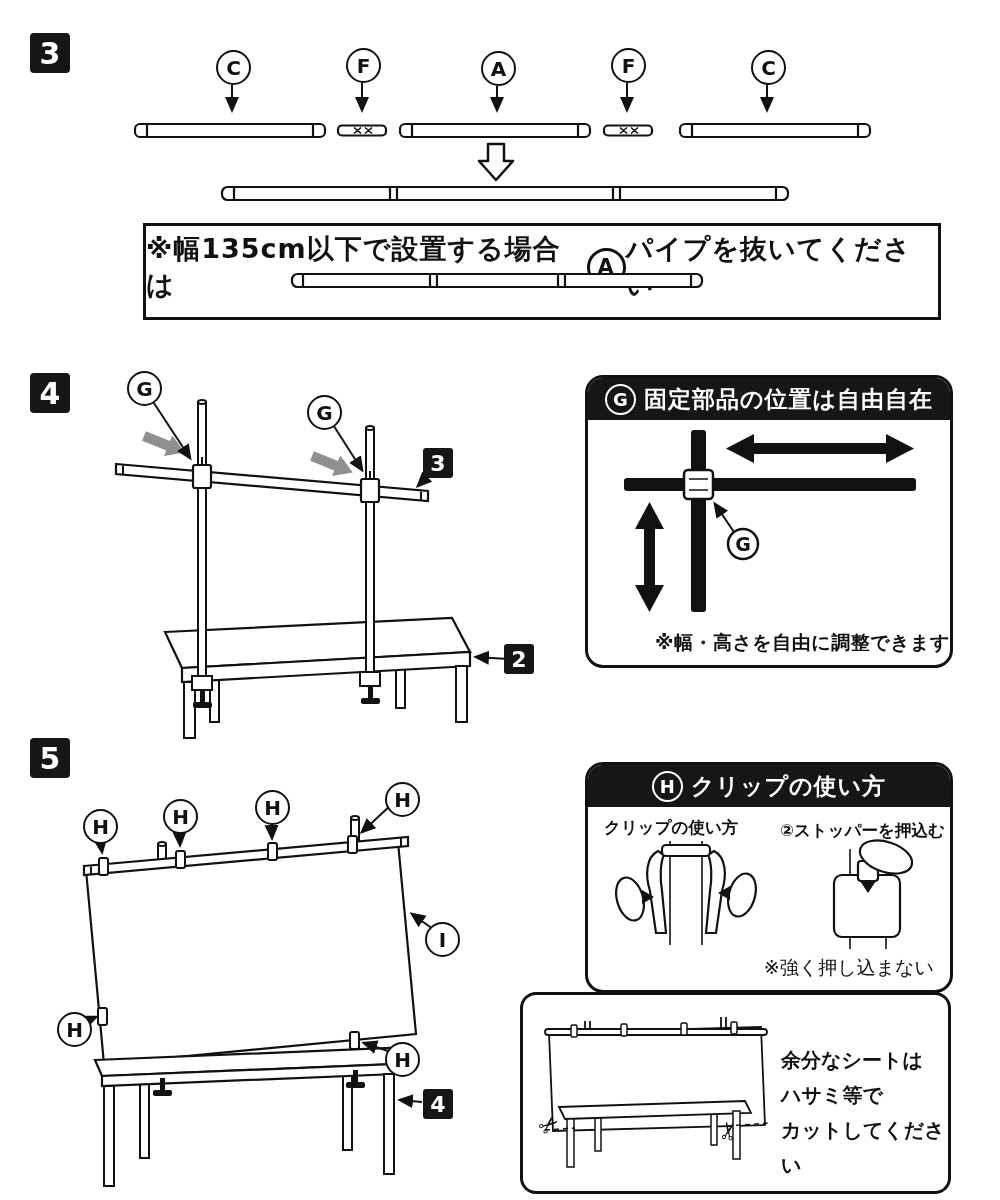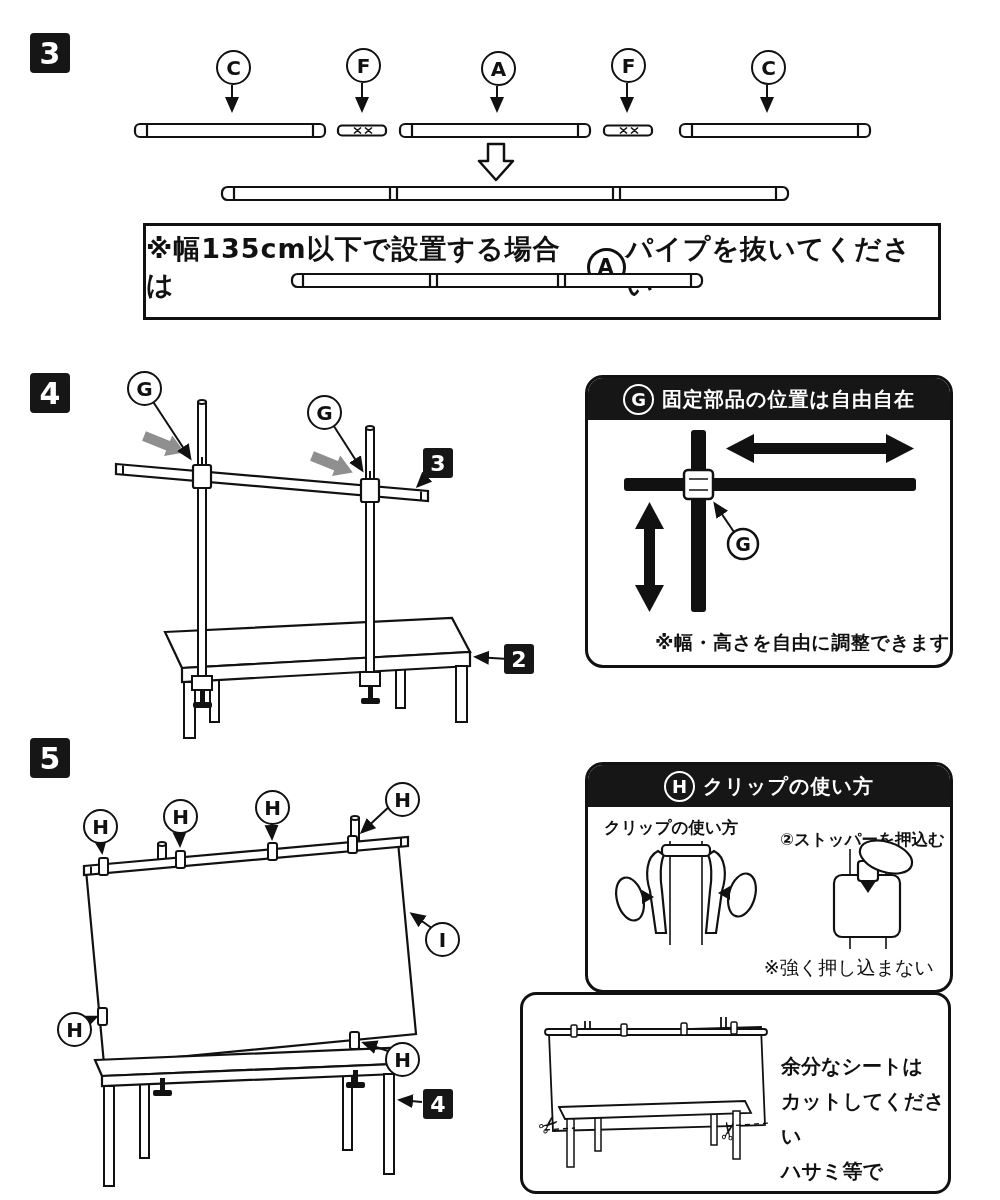--- a/index.html
+++ b/index.html
@@ -7,26 +7,26 @@
   .page svg{position:absolute;overflow:visible}
   .step-badge{position:absolute;width:40px;height:40px;background:#161616;color:#fff;display:flex;align-items:center;justify-content:center;font-size:30px;font-weight:bold;border-radius:4px}
   .ref-badge{position:absolute;width:30px;height:30px;background:#161616;color:#fff;display:flex;align-items:center;justify-content:center;font-size:22px;font-weight:bold;border-radius:3px}
   .circle-label{position:absolute;width:31px;height:31px;background:#fff;border:2.5px solid #111;border-radius:50%;display:flex;align-items:center;justify-content:center;font-size:20px;font-weight:bold;z-index:5}
   .note-box{position:absolute;left:143px;top:223px;width:792px;height:91px;border:3.5px solid #111;background:#fff}
   .note-line{display:flex;align-items:center;justify-content:flex-start;gap:0;margin-top:5px;font-size:27px;font-weight:bold;letter-spacing:1px}
   .inline-circle{display:inline-flex;width:33px;height:33px;border:3px solid #111;border-radius:50%;align-items:center;justify-content:center;font-size:21px;font-weight:bold;flex:0 0 auto}
   .info-box{position:absolute;border:3.5px solid #111;border-radius:18px;background:#fff;overflow:hidden}
   .info-header{height:42px;background:#161616;color:#fff;display:flex;align-items:center;justify-content:center;gap:8px;font-weight:bold}
   .header-circle{display:inline-flex;width:27px;height:27px;border:2.5px solid #fff;border-radius:50%;align-items:center;justify-content:center;font-size:18px;font-weight:bold;flex:0 0 auto}
-  .header-text{font-size:20px;letter-spacing:1px}
+  .header-text{font-size:23px;letter-spacing:1px}
   .g-footer{position:absolute;left:0;right:0;bottom:9px;text-align:right;font-size:19px;font-weight:bold;letter-spacing:.5px}
   .clip-cap{position:absolute;font-size:16.5px;font-weight:bold}
   .h-footer{position:absolute;right:16px;bottom:9px;font-size:19px;font-weight:normal}
   .cut-box{position:absolute;left:520px;top:992px;width:425px;height:196px;border:3.5px solid #111;border-radius:16px;background:#fff}
-  .cut-text{position:absolute;left:258px;top:54px;font-size:20px;font-weight:bold;line-height:35px}
+  .cut-text{position:absolute;left:258px;top:48px;font-size:20px;font-weight:bold;line-height:35px}
   .scissors{position:absolute;font-size:24px;color:#111;z-index:6}
 </style>
 </head>
 <body>
 
 <div class="page">
 
   <div class="step-badge" style="left:30px;top:33px">3</div>
 
   <div class="circle-label" style="left:216px;top:50px">C</div>
@@ -259,21 +259,21 @@
   <div class="circle-label" style="left:57px;top:1012px">H</div>
   <div class="circle-label" style="left:385px;top:1042px">H</div>
   <div class="ref-badge" style="left:423px;top:1089px">4</div>
 
   <div class="info-box" style="left:585px;top:762px;width:362px;height:225px">
     <div class="info-header">
       <span class="header-circle">H</span>
       <span class="header-text">クリップの使い方</span>
     </div>
     <div class="clip-cap" style="left:16px;top:52px">クリップの使い方</div>
-    <div class="clip-cap" style="left:192px;top:64px">②ストッパーを押込む</div>
+    <div class="clip-cap" style="left:192px;top:55px">②ストッパーを押込む</div>
     <svg style="left:0;top:76px" width="355" height="112" viewBox="0 0 355 112">
       <g>
         <g stroke="#111" stroke-width="1.6" fill="none">
           <line x1="82" y1="0" x2="82" y2="104"></line>
           <line x1="114" y1="0" x2="114" y2="104"></line>
         </g>
         <g stroke="#111" stroke-width="2.2" fill="#fff">
           <path d="M70,10 C58,16 57,34 62,50 L68,92 L78,92 L74,50 C72,38 72,22 76,14 Z"></path>
           <path d="M126,10 C138,16 139,34 134,50 L128,92 L118,92 L122,50 C124,38 124,22 120,14 Z"></path>
           <rect x="74" y="4" width="48" height="11" rx="4"></rect>
@@ -328,18 +328,18 @@
       </g>
       <g stroke="#111" stroke-width="1.4" stroke-dasharray="5,4">
         <line x1="12" y1="123" x2="42" y2="121"></line>
         <line x1="194" y1="119" x2="236" y2="116"></line>
       </g>
     </svg>
     <span class="scissors" style="left:16px;top:116px;transform:rotate(-40deg)">✂</span>
     <span class="scissors" style="left:196px;top:122px;transform:rotate(-80deg)">✂</span>
     <div class="cut-text">
       <div>余分なシートは</div>
+      <div>ハサミ等で</div>
       <div>カットしてください</div>
-      <div>ハサミ等で</div>
     </div>
   </div>
 
 </div>
 
 </body></html>

